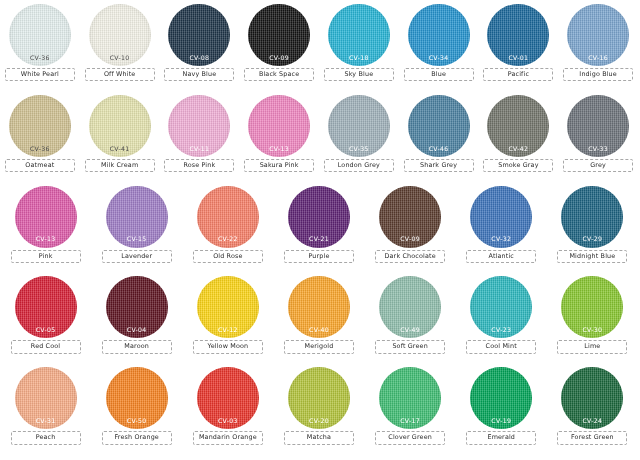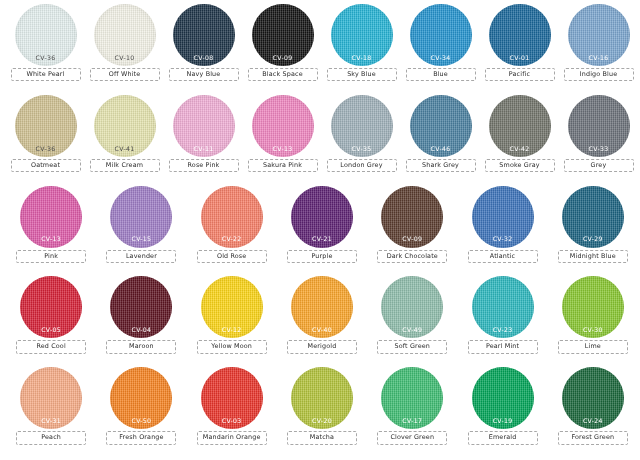--- a/index.html
+++ b/index.html
@@ -12,21 +12,21 @@
     height: 460px;
     font-family: "DejaVu Sans", sans-serif;
     overflow: hidden;
   }
   #chart {
     width: 640px;
     height: 460px;
     display: flex;
     flex-direction: column;
     box-sizing: border-box;
-    padding: 4px 2px 2px 6px;
+    padding: 4px 2px 2px 0;
   }
   .swatch-row {
     display: flex;
     flex: 1 1 0;
     width: 100%;
   }
   .swatch-cell {
     flex: 1 1 0;
     position: relative;
     display: flex;
@@ -328,21 +328,21 @@
           </div>
         </div>
         <div class="name-box">Soft Green</div>
       </div>
       <div class="swatch-cell">
         <div class="disc-wrap">
           <div class="disc" style="background: rgb(43, 183, 189);">
             <div class="code" style="color: rgb(255, 255, 255);">CV-23</div>
           </div>
         </div>
-        <div class="name-box">Pearl Mint</div>
+        <div class="name-box">Cool Mint</div>
       </div>
       <div class="swatch-cell">
         <div class="disc-wrap">
           <div class="disc" style="background: rgb(135, 197, 47);">
             <div class="code" style="color: rgb(255, 255, 255);">CV-30</div>
           </div>
         </div>
         <div class="name-box">Lime</div>
       </div>
     </div>

